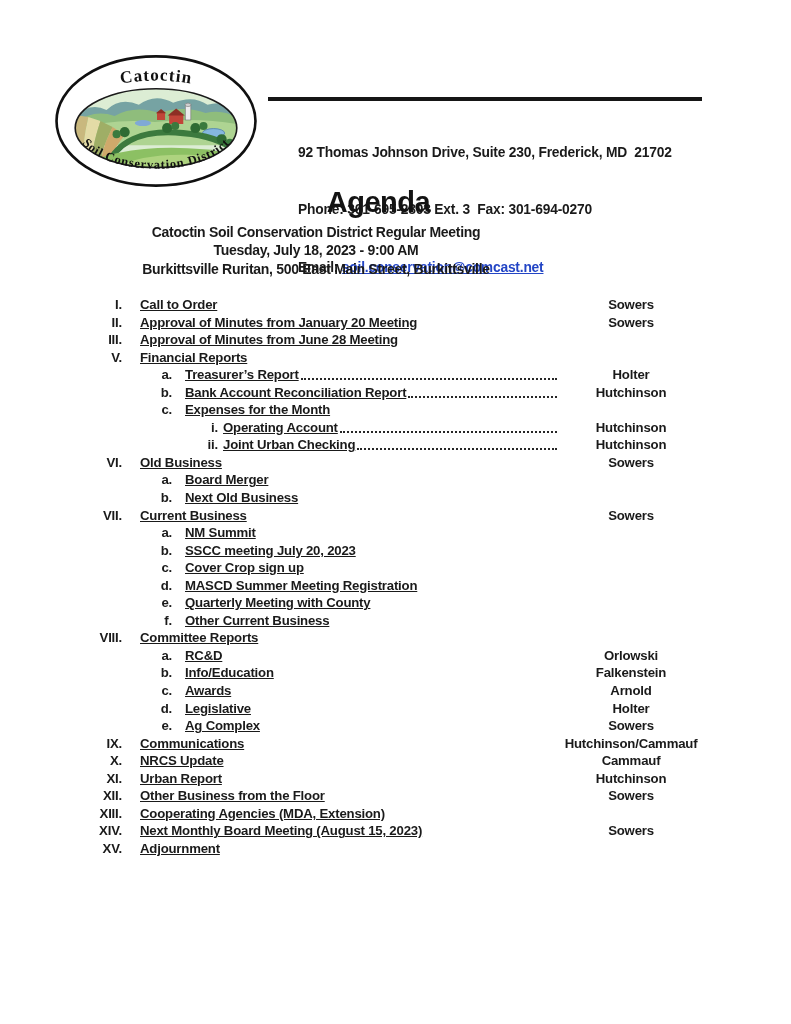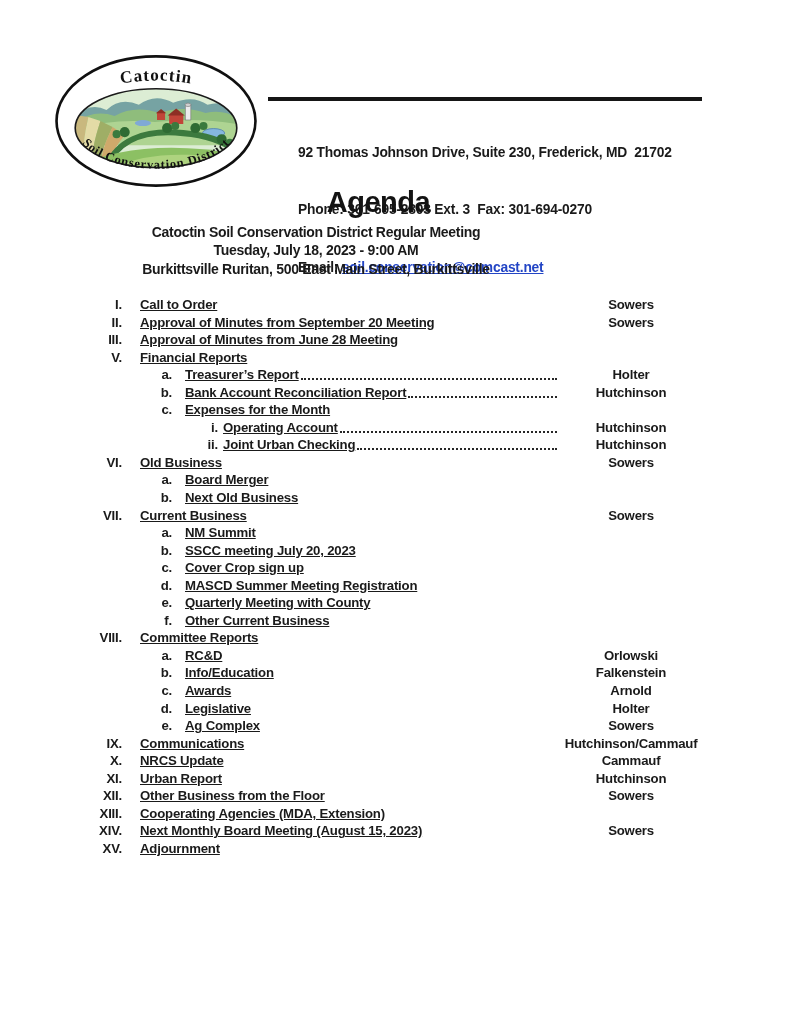--- a/index.html
+++ b/index.html
@@ -108,21 +108,21 @@
 
   <div id="agenda-list">
       <div class="row lvl0">
         <span class="num">I.</span>
         <span class="txt">Call to Order</span>
         <span class="fill"></span>
         <span class="name">Sowers</span>
       </div>
       <div class="row lvl0">
         <span class="num">II.</span>
-        <span class="txt">Approval of Minutes from September 20 Meeting</span>
+        <span class="txt">Approval of Minutes from January 20 Meeting</span>
         <span class="fill"></span>
         <span class="name">Sowers</span>
       </div>
       <div class="row lvl0">
         <span class="num">III.</span>
         <span class="txt">Approval of Minutes from June 28 Meeting</span>
         <span class="fill"></span>
         <span class="name"></span>
       </div>
       <div class="row lvl0">

